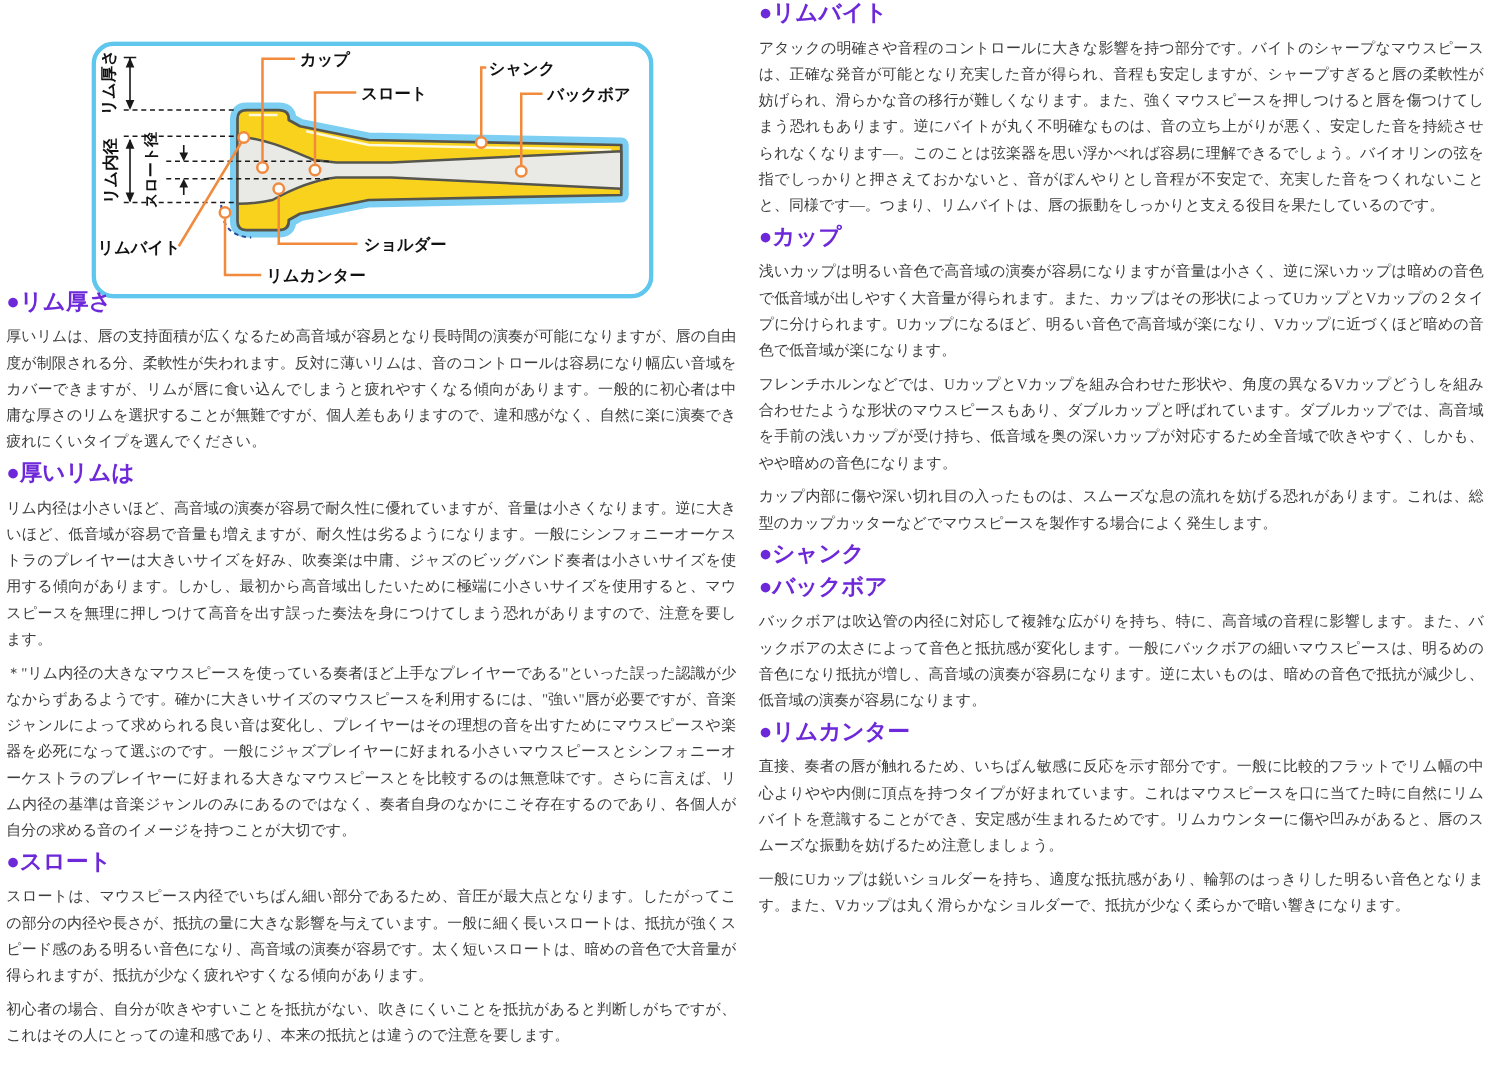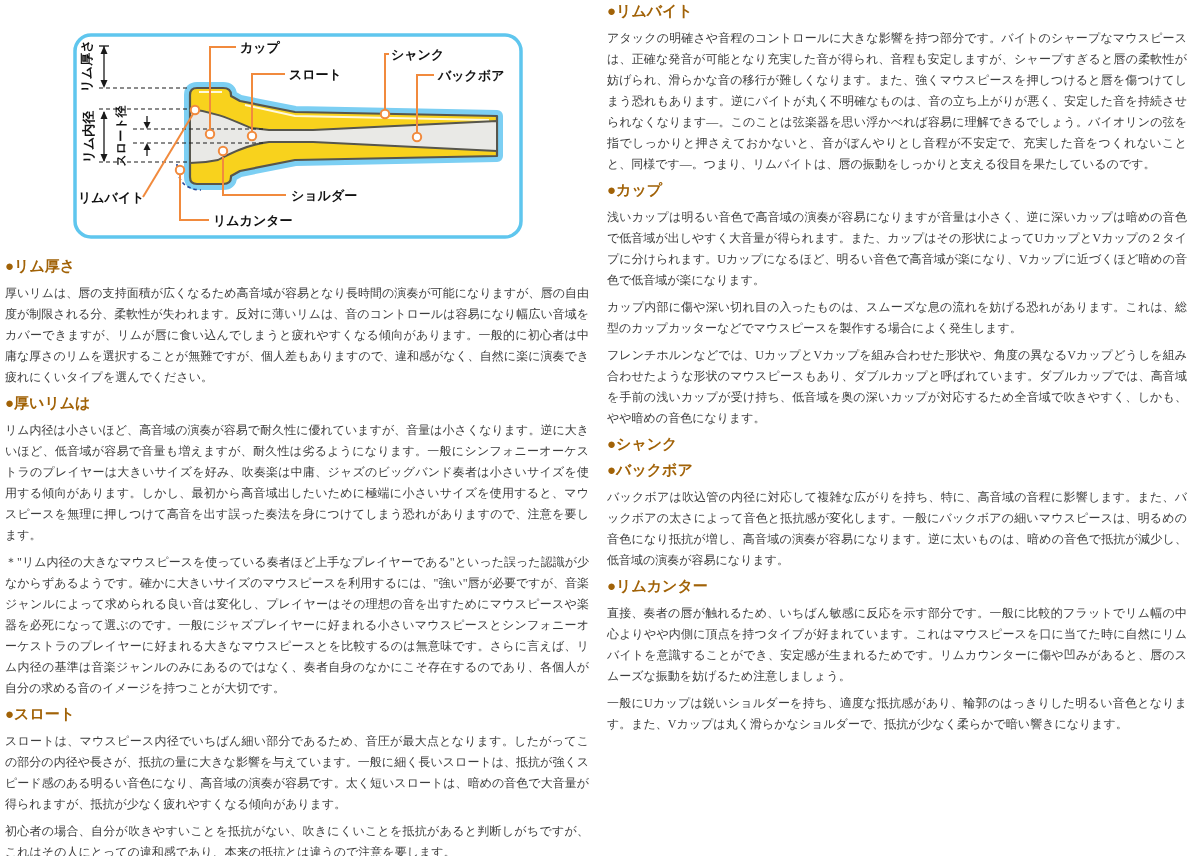--- a/index.html
+++ b/index.html
@@ -10,31 +10,31 @@
     overflow:hidden;
     font-family:"Liberation Sans","DejaVu Sans",sans-serif;
     color:#3d3d3d;
   }
   .col{position:absolute;top:0;}
   .col-left{left:5px;width:584px;}
   .col-right{left:607px;top:2px;width:580px;}
   .diagram-wrap{margin:33px 0 0 68px;width:450px;height:196px;}
   section{display:block;}
   h2{
-    font-size:15px;line-height:17px;
-    font-weight:bold;color:#a16207;
+    font-size:18px;line-height:17px;
+    font-weight:bold;color:#6d28d9;
     margin:0 0 9px 0;
   }
   p{
     font-size:12px;line-height:21px;
     margin:0 0 6px 0;
     text-align:justify;
     font-family:Liberation Serif, serif;
   }
-  .s-l1{margin-top:28px;}
+  .s-l1{margin-top:4px;}
   .s-l2{margin-top:4px;}
   .s-l3{margin-top:2px;}
   .s-r2{margin-top:0;}
   .s-r3{margin-top:0;}
   .s-r4{margin-top:0;}
   .s-r5{margin-top:2px;}
   .s-r6{margin-top:4px;}
   .dlab{font-weight:bold;font-size:13px;fill:#111;}
   .dlab-sm{font-weight:bold;font-size:12px;fill:#111;}
 </style>
@@ -137,22 +137,22 @@
 <div class="col col-right">
 
   <section>
     <h2>●リムバイト</h2>
     <p>アタックの明確さや音程のコントロールに大きな影響を持つ部分です。バイトのシャープなマウスピースは、正確な発音が可能となり充実した音が得られ、音程も安定しますが、シャープすぎると唇の柔軟性が妨げられ、滑らかな音の移行が難しくなります。また、強くマウスピースを押しつけると唇を傷つけてしまう恐れもあります。逆にバイトが丸く不明確なものは、音の立ち上がりが悪く、安定した音を持続させられなくなります―。このことは弦楽器を思い浮かべれば容易に理解できるでしょう。バイオリンの弦を指でしっかりと押さえておかないと、音がぼんやりとし音程が不安定で、充実した音をつくれないことと、同様です―。つまり、リムバイトは、唇の振動をしっかりと支える役目を果たしているのです。</p>
   </section>
 
   <section class="s-r2">
     <h2>●カップ</h2>
     <p>浅いカップは明るい音色で高音域の演奏が容易になりますが音量は小さく、逆に深いカップは暗めの音色で低音域が出しやすく大音量が得られます。また、カップはその形状によってUカップとVカップの２タイプに分けられます。Uカップになるほど、明るい音色で高音域が楽になり、Vカップに近づくほど暗めの音色で低音域が楽になります。</p>
+    <p>フレンチホルンなどでは、UカップとVカップを組み合わせた形状や、角度の異なるVカップどうしを組み合わせたような形状のマウスピースもあり、ダブルカップと呼ばれています。ダブルカップでは、高音域を手前の浅いカップが受け持ち、低音域を奥の深いカップが対応するため全音域で吹きやすく、しかも、やや暗めの音色になります。</p>
     <p>カップ内部に傷や深い切れ目の入ったものは、スムーズな息の流れを妨げる恐れがあります。これは、総型のカップカッターなどでマウスピースを製作する場合によく発生します。</p>
-    <p>フレンチホルンなどでは、UカップとVカップを組み合わせた形状や、角度の異なるVカップどうしを組み合わせたような形状のマウスピースもあり、ダブルカップと呼ばれています。ダブルカップでは、高音域を手前の浅いカップが受け持ち、低音域を奥の深いカップが対応するため全音域で吹きやすく、しかも、やや暗めの音色になります。</p>
   </section>
 
   <section class="s-r3">
     <h2>●シャンク</h2>
   </section>
 
   <section class="s-r4">
     <h2>●バックボア</h2>
     <p>バックボアは吹込管の内径に対応して複雑な広がりを持ち、特に、高音域の音程に影響します。また、バックボアの太さによって音色と抵抗感が変化します。一般にバックボアの細いマウスピースは、明るめの音色になり抵抗が増し、高音域の演奏が容易になります。逆に太いものは、暗めの音色で抵抗が減少し、低音域の演奏が容易になります。</p>
   </section>

